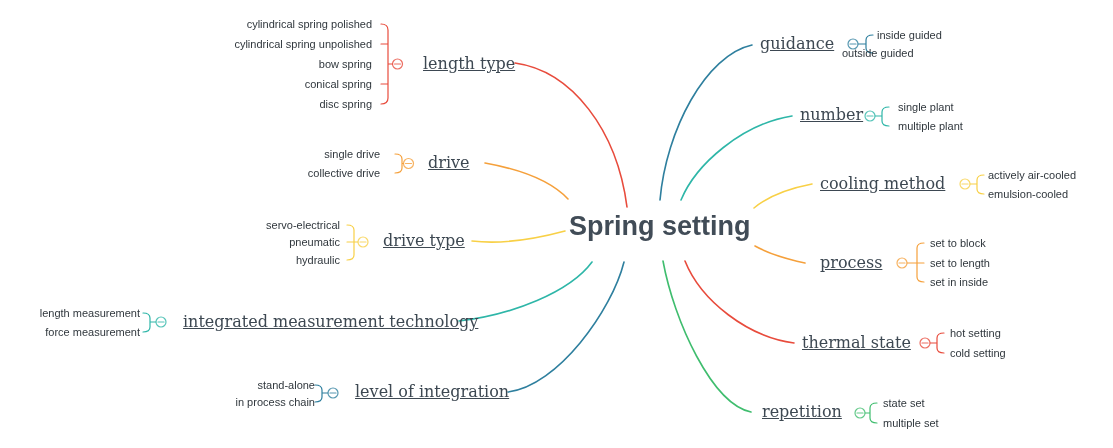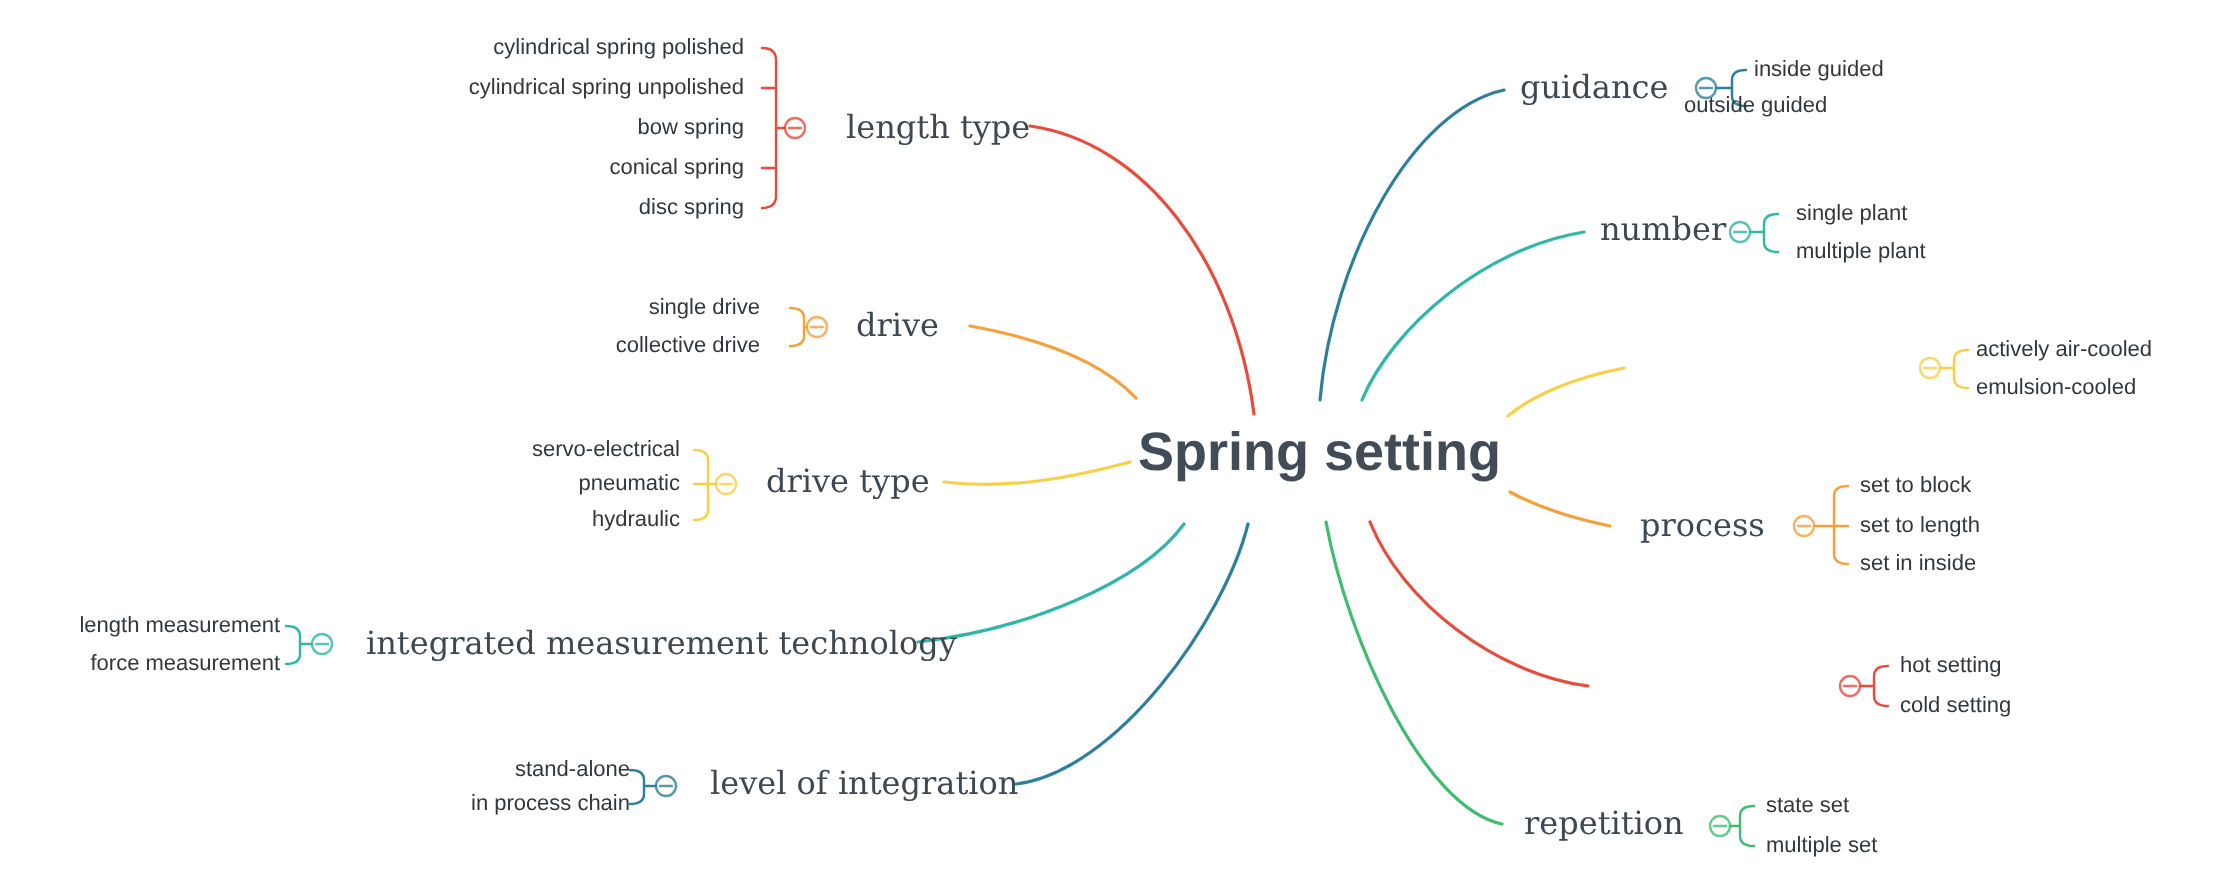--- a/index.html
+++ b/index.html
@@ -20,20 +20,21 @@
     cursor:pointer;
   }
   .node-label{
     position:absolute;
     height:22px;line-height:22px;
     font-family:"DejaVu Serif","Liberation Serif",serif;
     font-size:16px;
     color:#3d4852;
     white-space:nowrap;
     cursor:pointer;
+    text-decoration:underline;
   }
   .central-topic{
     position:absolute;
     left:569px;top:211px;
     height:30px;line-height:30px;
     font-family:"Liberation Sans",sans-serif;
     font-size:27px;font-weight:bold;
     color:#414c57;
     white-space:nowrap;
     cursor:pointer;
@@ -145,21 +146,23 @@
   <div class="leaf" style="right:773px;top:252px">hydraulic</div>
 
   <div class="leaf" style="right:973px;top:305px">length measurement</div>
   <div class="leaf" style="right:973px;top:324px">force measurement</div>
 
   <div class="leaf" style="right:798px;top:377px">stand-alone</div>
   <div class="leaf" style="right:798px;top:394px">in process chain</div>
 
   <div class="node-label" style="left:760px;top:33px">guidance</div>
   <div class="node-label" style="left:800px;top:104px">number</div>
+  <div class="node-label" style="left:820px;top:173px">cooling method</div>
   <div class="node-label" style="left:820px;top:252px">process</div>
+  <div class="node-label" style="left:802px;top:332px">thermal state</div>
   <div class="node-label" style="left:762px;top:401px">repetition</div>
 
   <div class="leaf" style="left:877px;top:27px">inside guided</div>
   <div class="leaf" style="left:842px;top:45px">outside guided</div>
 
   <div class="leaf" style="left:898px;top:99px">single plant</div>
   <div class="leaf" style="left:898px;top:118px">multiple plant</div>
 
   <div class="leaf" style="left:988px;top:167px">actively air-cooled</div>
   <div class="leaf" style="left:988px;top:186px">emulsion-cooled</div>

